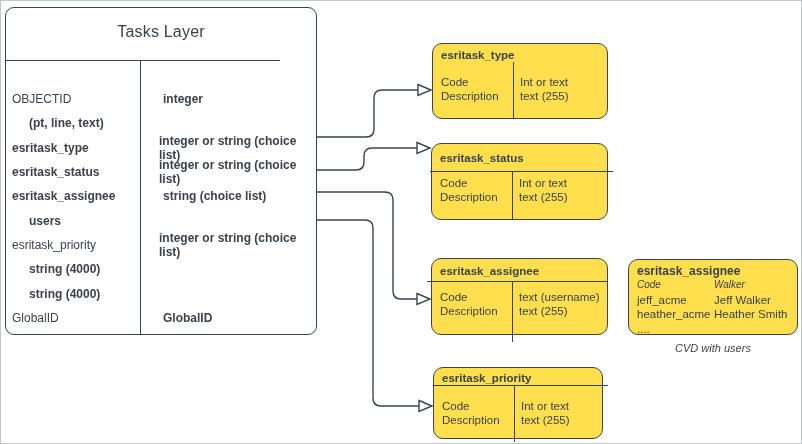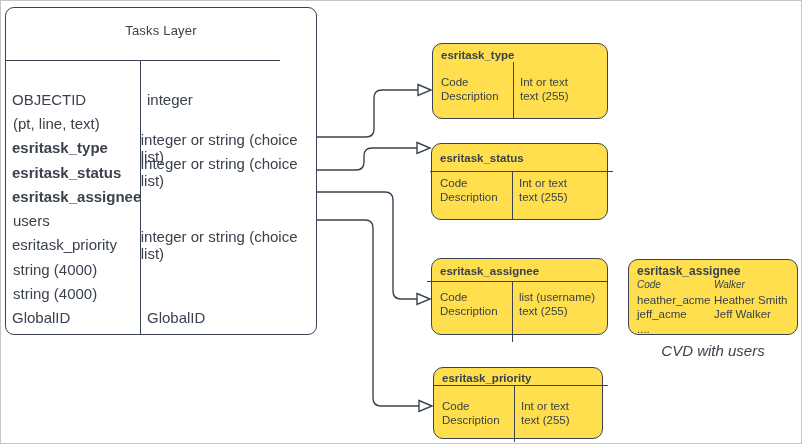--- a/index.html
+++ b/index.html
@@ -17,32 +17,32 @@
   }
   svg.connectors{position:absolute;left:0;top:0;width:802px;height:444px;}
 
   
   .tasks-box{
     position:absolute;left:4px;top:6px;width:312px;height:328px;
     background:#fff;border:1.4px solid var(--line);border-radius:9px;
   }
   .tasks-title{
     position:absolute;top:15px;left:0;right:0;text-align:center;
-    font-size:13px;letter-spacing:.2px;
+    font-size:16px;letter-spacing:.2px;
   }
   .tasks-title-divider{
     position:absolute;top:52px;left:0;width:274px;height:1.4px;background:var(--line);
   }
   .tasks-vdivider{
     position:absolute;top:52px;bottom:0;left:134px;width:1.4px;background:var(--line);
   }
   .tasks-rows{position:absolute;top:79px;left:0;right:0;}
-  .trow{display:flex;height:24.3px;align-items:center;font-size:15px;}
+  .trow{display:flex;height:24.3px;align-items:center;font-size:12px;}
   .trow .fname{width:134px;padding-left:6px;}
-  .trow .ftype{padding-left:7px;}
+  .trow .ftype{padding-left:23px;font-weight:bold;}
   .trow.bold .fname{font-weight:bold;}
 
   
   .domain{
     position:absolute;background:var(--yellow);
     border:1.4px solid var(--line);border-radius:10px;
   }
   .d1{left:431px;top:42px;width:176px;height:76px;}
   .d2{left:430px;top:142px;width:177px;height:77px;}
   .d3{left:430px;top:257px;width:177px;height:77px;}
@@ -74,21 +74,21 @@
     position:absolute;left:627px;top:258px;width:170px;height:76px;
     background:var(--yellow);border:1.4px solid var(--line);border-radius:10px;
   }
   .cvd-title{position:absolute;top:4px;left:8px;font-weight:bold;font-size:12px;white-space:nowrap;}
   .cvd-grid{position:absolute;top:18px;left:8px;right:2px;}
   .cvd-row{display:flex;line-height:14.5px;font-size:11.5px;white-space:nowrap;}
   .cvd-row .c1{width:77px;}
   .cvd-row.hdr{font-style:italic;font-size:10px;}
   .cvd-caption{
     position:absolute;left:627px;top:341px;width:170px;text-align:center;
-    font-style:italic;font-size:15px;
+    font-style:italic;font-size:11px;
   }
 </style>
 </head>
 <body>
 
 <div class="canvas">
 
   <svg class="connectors" viewBox="0 0 802 444" fill="none" stroke="#3b4350" stroke-width="1.4">
     <path d="M316 136 H365 Q373 136 373 128 V97 Q373 89 381 89 H417"></path>
     <polygon points="417,83.5 430,89 417,94.5" fill="#ffffff"></polygon>
@@ -115,20 +115,21 @@
       <div class="trow bold">
         <span class="fname">esritask_type</span>
         <span class="ftype">integer or string (choice list)</span>
       </div>
       <div class="trow bold">
         <span class="fname">esritask_status</span>
         <span class="ftype">integer or string (choice list)</span>
       </div>
       <div class="trow bold">
         <span class="fname">esritask_assignee</span>
+        <span class="ftype">string (choice list)</span>
       </div>
       <div class="trow">
         <span class="ftype">users</span>
       </div>
       <div class="trow">
         <span class="fname">esritask_priority</span>
         <span class="ftype">integer or string (choice list)</span>
       </div>
       <div class="trow">
         <span class="ftype">string (4000)</span>
@@ -172,21 +173,21 @@
 
   <div class="domain d3">
     <div class="dtitle">esritask_assignee</div>
     <div class="hdiv"></div>
     <div class="vdiv"></div>
     <div class="dcol cleft">
       <div>Code</div>
       <div>Description</div>
     </div>
     <div class="dcol cright">
-      <div>list (username)</div>
+      <div>text (username)</div>
       <div>text (255)</div>
     </div>
   </div>
 
   <div class="domain d4">
     <div class="dtitle">esritask_priority</div>
     <div class="hdiv"></div>
     <div class="vdiv"></div>
     <div class="dcol cleft">
       <div>Code</div>
@@ -199,27 +200,27 @@
   </div>
 
   <div class="cvd">
     <div class="cvd-title">esritask_assignee</div>
     <div class="cvd-grid">
       <div class="cvd-row hdr">
         <span class="c1">Code</span>
         <span class="c2">Walker</span>
       </div>
       <div class="cvd-row">
+        <span class="c1">jeff_acme</span>
+        <span class="c2">Jeff Walker</span>
+      </div>
+      <div class="cvd-row">
         <span class="c1">heather_acme</span>
         <span class="c2">Heather Smith</span>
       </div>
       <div class="cvd-row">
-        <span class="c1">jeff_acme</span>
-        <span class="c2">Jeff Walker</span>
-      </div>
-      <div class="cvd-row">
         <span class="c1">....</span>
       </div>
     </div>
   </div>
   <div class="cvd-caption">CVD with users</div>
 
 </div>
 
 </body></html>

